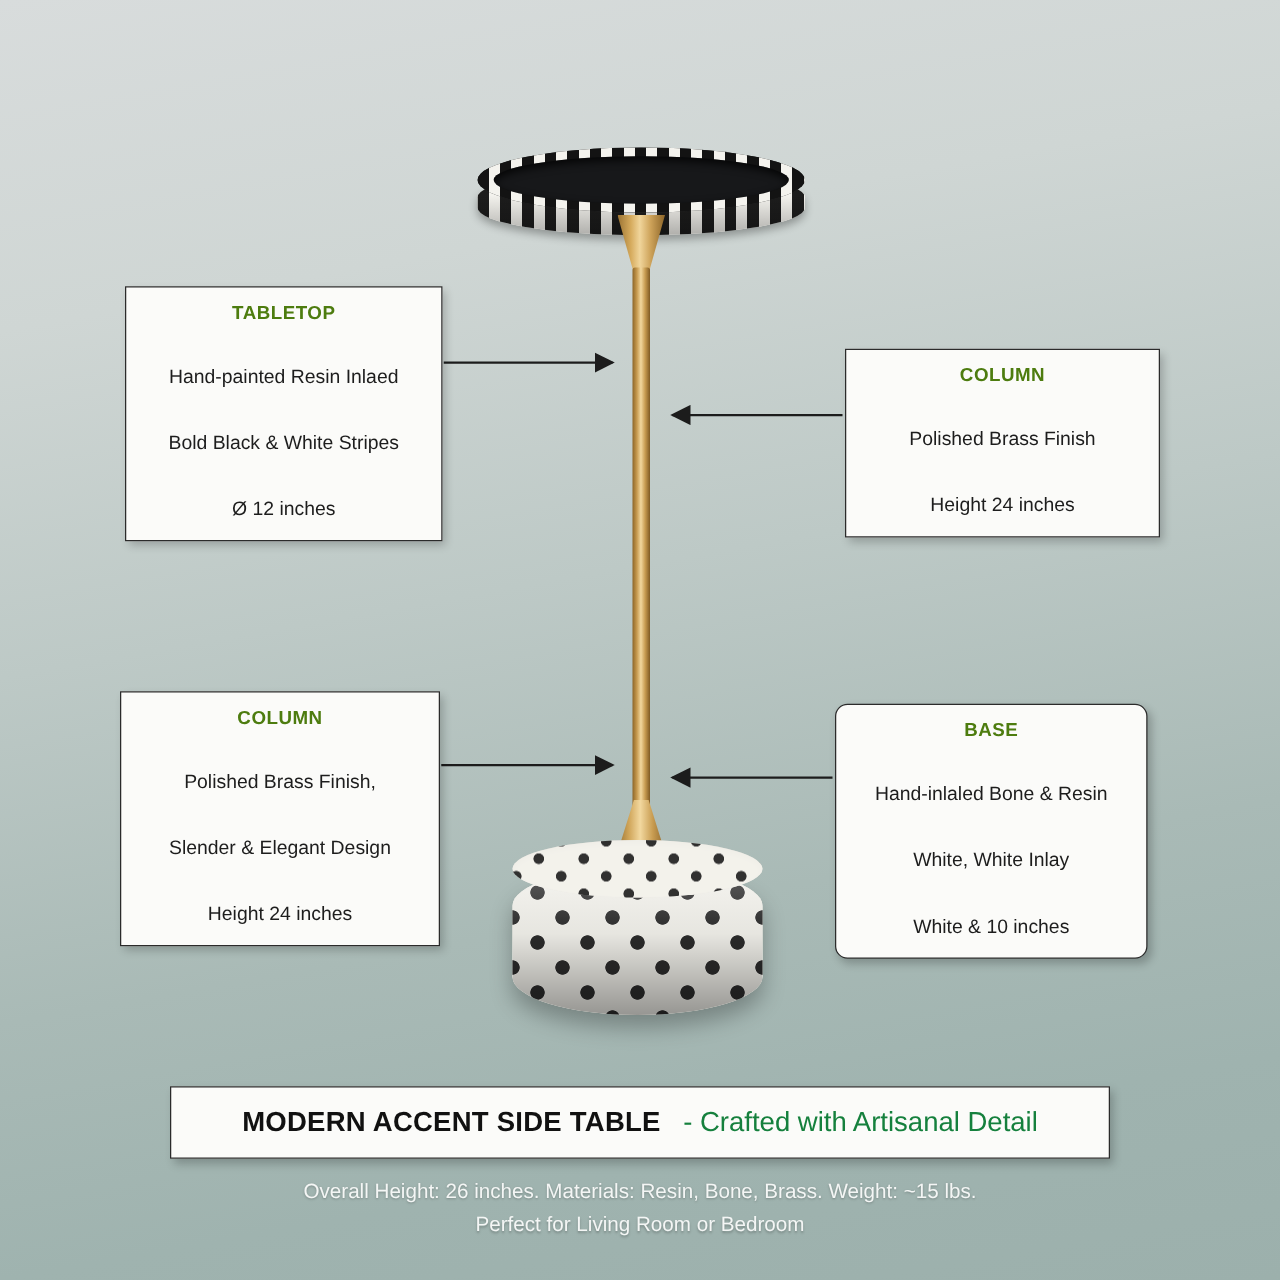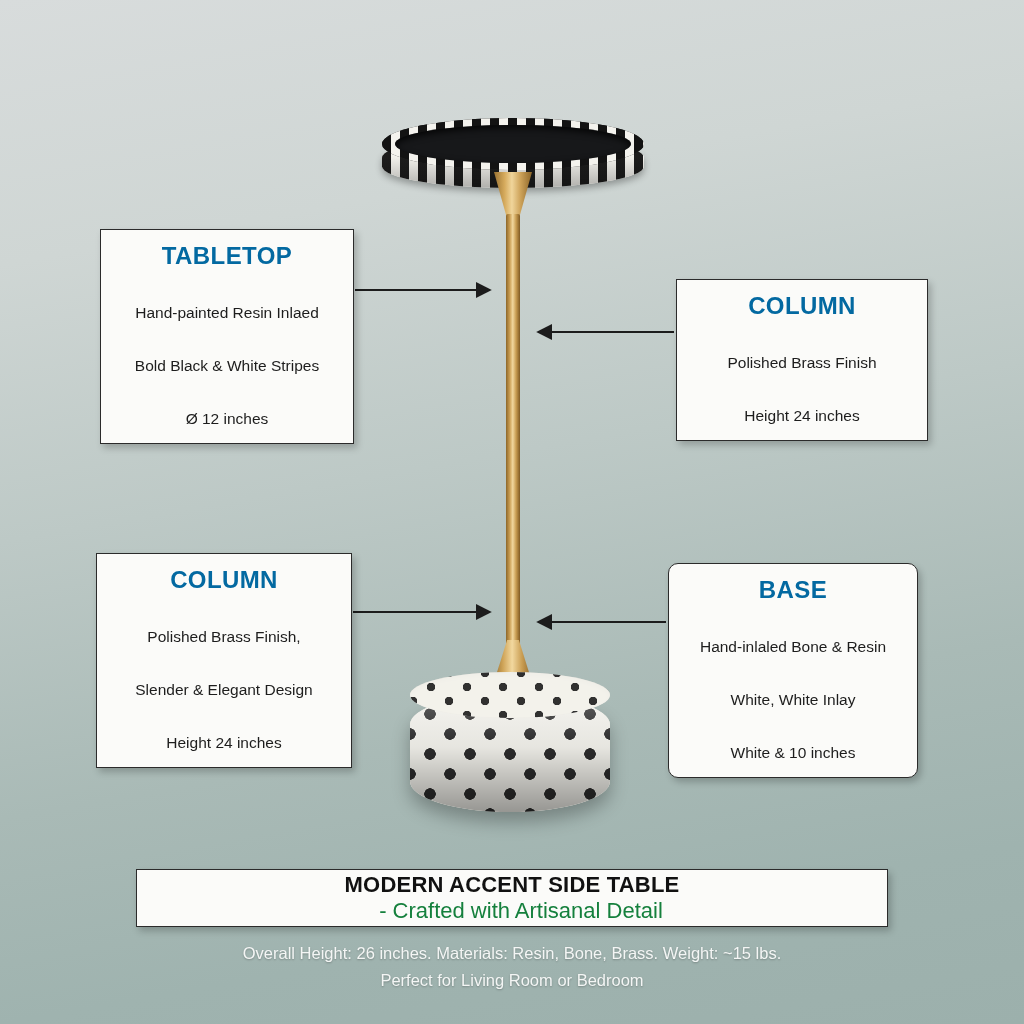--- a/index.html
+++ b/index.html
@@ -154,23 +154,23 @@
   .callout {
     position: absolute;
     background: #fbfbf9;
     border: 1px solid #2b2b2b;
     box-shadow: 3px 4px 7px rgba(0,0,0,0.22);
     text-align: center;
     padding: 12px 14px 14px;
     box-sizing: border-box;
   }
   .callout .title {
-    font-size: 24px;
+    font-size: 15px;
     font-weight: bold;
-    color: #0369a1;
+    color: #4d7c0f;
     letter-spacing: 0.4px;
     margin-bottom: 6px;
   }
   .callout .line {
     font-size: 15.5px;
     color: #1d1d1d;
     line-height: 21px;
     margin-top: 32px;
   }
 
@@ -195,21 +195,20 @@
     top: 869px;
     width: 752px;
     height: 58px;
     background: #fbfbf9;
     border: 1px solid #2b2b2b;
     box-shadow: 3px 4px 7px rgba(0,0,0,0.22);
     display: flex;
     align-items: center;
     justify-content: center;
     box-sizing: border-box;
-    flex-direction: column;
   }
   #banner .b-strong {
     font-size: 22px;
     font-weight: bold;
     color: #111;
     letter-spacing: 0.2px;
   }
   #banner .b-rest {
     font-size: 22px;
     color: #15803d;

